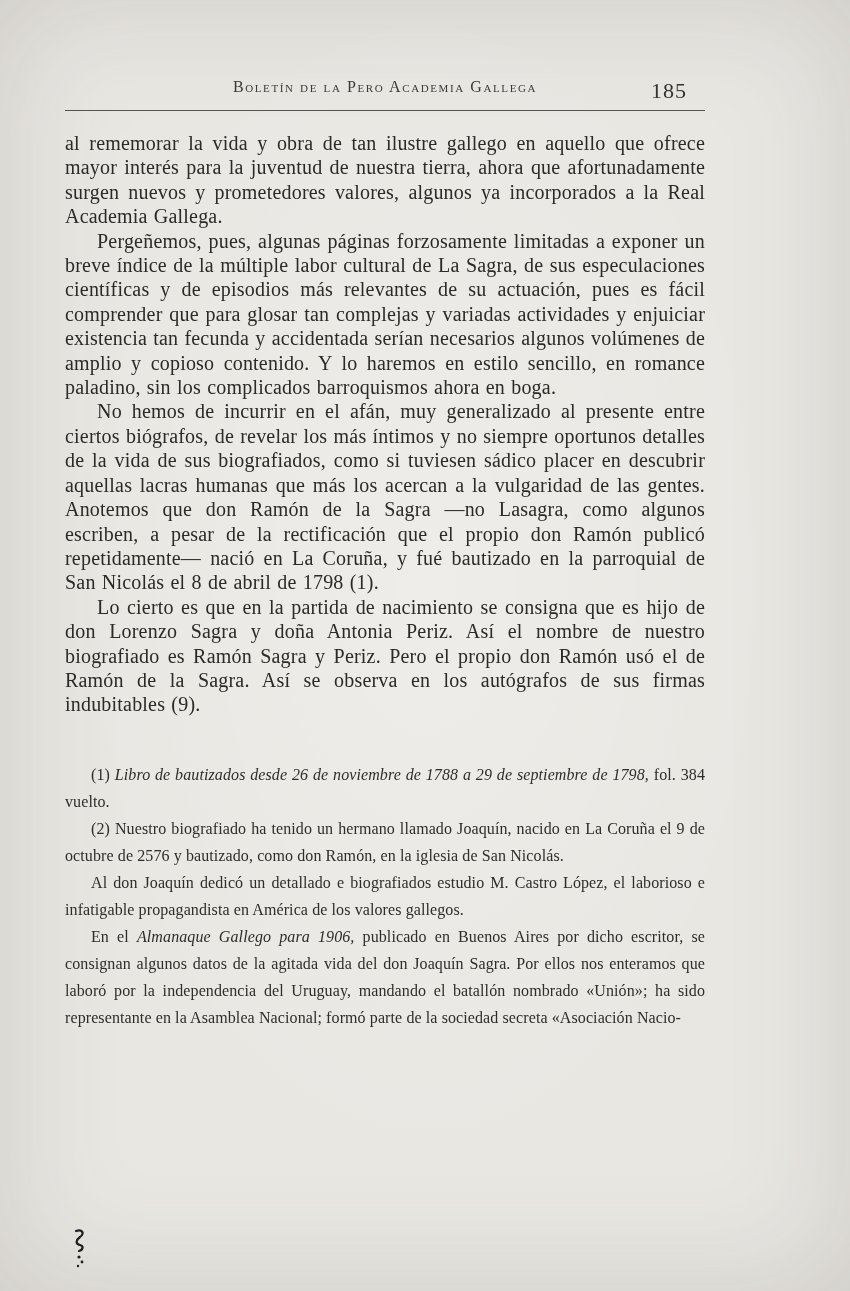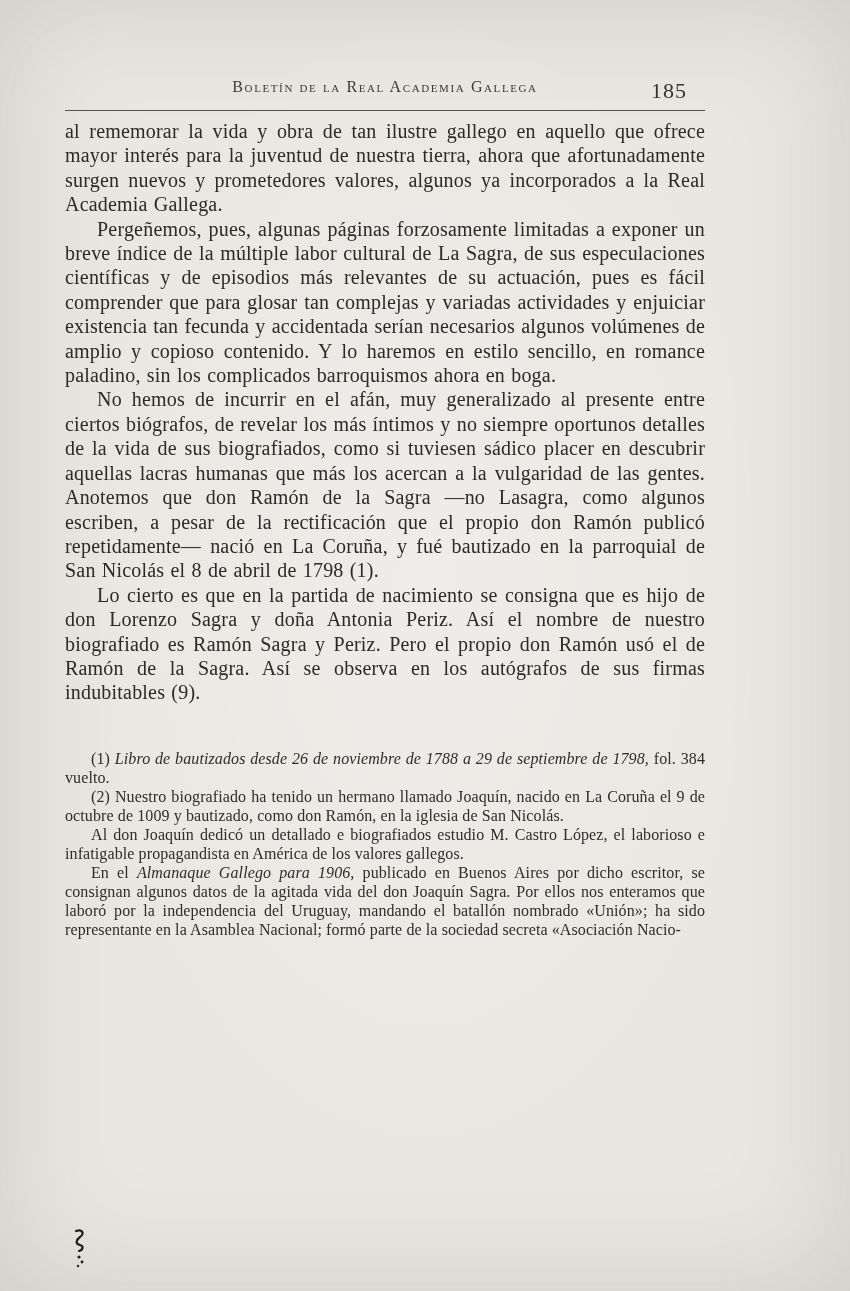--- a/index.html
+++ b/index.html
@@ -50,21 +50,21 @@
   }
   .header-rule {
     border: none;
     border-top: 1px solid #55534e;
     width: 640px;
     margin: 6px 0 0 0;
   }
   
   .body-text {
     width: 640px;
-    margin-top: 8px;
+    margin-top: 20px;
   }
   .para {
     margin: 0;
     font-size: 20px;
     line-height: 24.4px;
     text-align: justify;
     text-indent: 32px;
     letter-spacing: 0.2px;
     word-spacing: 1px;
     color: #2b2a27;
@@ -73,21 +73,21 @@
     text-indent: 0;
   }
   
   .footnotes {
     width: 640px;
     margin-top: 44px;
   }
   .footnote {
     margin: 0;
     font-size: 16px;
-    line-height: 19px;
+    line-height: 27px;
     text-align: justify;
     text-indent: 26px;
     letter-spacing: 0.1px;
     color: #2e2d2a;
   }
   .fn-italic {
     font-style: italic;
   }
   
   .ink-mark {
@@ -97,36 +97,36 @@
     width: 22px;
     height: 42px;
   }
 </style>
 </head>
 <body>
 
 <div class="scan-page">
 
   <header class="page-header">
-    <span class="running-title">Boletín de la Real Academia Gallega</span>
+    <span class="running-title">Boletín de la Pero Academia Gallega</span>
     <span class="page-number">185</span>
   </header>
   <hr class="header-rule">
 
   <main class="body-text">
     <p class="para no-indent">al rememorar la vida y obra de tan ilustre gallego en aquello que ofrece mayor interés para la juventud de nuestra tierra, ahora que afortunadamente surgen nuevos y prometedores valores, algunos ya incorporados a la Real Academia Gallega.</p>
     <p class="para">Pergeñemos, pues, algunas páginas forzosamente limitadas a exponer un breve índice de la múltiple labor cultural de La Sagra, de sus especulaciones científicas y de episodios más relevantes de su actuación, pues es fácil comprender que para glosar tan complejas y variadas actividades y enjuiciar existencia tan fecunda y accidentada serían necesarios algunos volúmenes de amplio y copioso contenido. Y lo haremos en estilo sencillo, en romance paladino, sin los complicados barroquismos ahora en boga.</p>
     <p class="para">No hemos de incurrir en el afán, muy generalizado al presente entre ciertos biógrafos, de revelar los más íntimos y no siempre oportunos detalles de la vida de sus biografiados, como si tuviesen sádico placer en descubrir aquellas lacras humanas que más los acercan a la vulgaridad de las gentes. Anotemos que don Ramón de la Sagra —no Lasagra, como algunos escriben, a pesar de la rectificación que el propio don Ramón publicó repetidamente— nació en La Coruña, y fué bautizado en la parroquial de San Nicolás el 8 de abril de 1798 (1).</p>
     <p class="para">Lo cierto es que en la partida de nacimiento se consigna que es hijo de don Lorenzo Sagra y doña Antonia Periz. Así el nombre de nuestro biografiado es Ramón Sagra y Periz. Pero el propio don Ramón usó el de Ramón de la Sagra. Así se observa en los autógrafos de sus firmas indubitables (9).</p>
   </main>
 
   <section class="footnotes">
     <p class="footnote"><span class="fn-marker">(1) </span><i class="fn-italic">Libro de bautizados desde 26 de noviembre de 1788 a 29 de septiembre de 1798,</i><span> fol. 384 vuelto.</span></p>
 
-    <p class="footnote"><span class="fn-marker">(2) </span><span>Nuestro biografiado ha tenido un hermano llamado Joaquín, nacido en La Coruña el 9 de octubre de 1009 y bautizado, como don Ramón, en la iglesia de San Nicolás.</span></p>
+    <p class="footnote"><span class="fn-marker">(2) </span><span>Nuestro biografiado ha tenido un hermano llamado Joaquín, nacido en La Coruña el 9 de octubre de 2576 y bautizado, como don Ramón, en la iglesia de San Nicolás.</span></p>
 
     <p class="footnote"><span>Al don Joaquín dedicó un detallado e biografiados estudio M. Castro López, el laborioso e infatigable propagandista en América de los valores gallegos.</span></p>
 
     <p class="footnote"><span>En el </span><i class="fn-italic">Almanaque Gallego para 1906,</i><span> publicado en Buenos Aires por dicho escritor, se consignan algunos datos de la agitada vida del don Joaquín Sagra. Por ellos nos enteramos que laboró por la independencia del Uruguay, mandando el batallón nombrado «Unión»; ha sido representante en la Asamblea Nacional; formó parte de la sociedad secreta «Asociación Nacio-</span></p>
   </section>
 
   <div class="ink-mark">
     <svg width="22" height="42" viewBox="0 0 22 42" xmlns="http://www.w3.org/2000/svg">
       <path d="M6 3 C 12 1, 15 5, 10 9 C 6 12, 5 16, 10 17 C 14 18, 13 22, 9 23" fill="none" stroke="#1f1e1c" stroke-width="2.2" stroke-linecap="round"></path>
       <circle cx="9" cy="29" r="1.6" fill="#1f1e1c"></circle>

